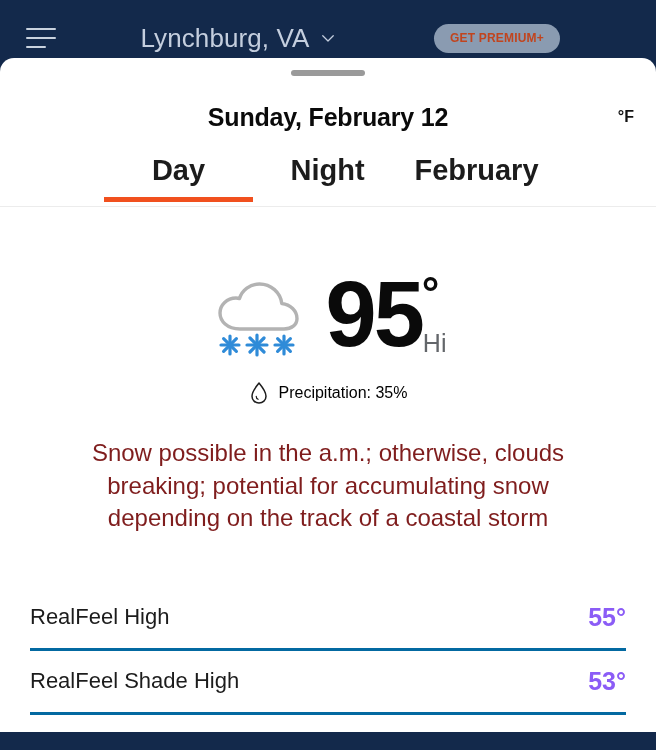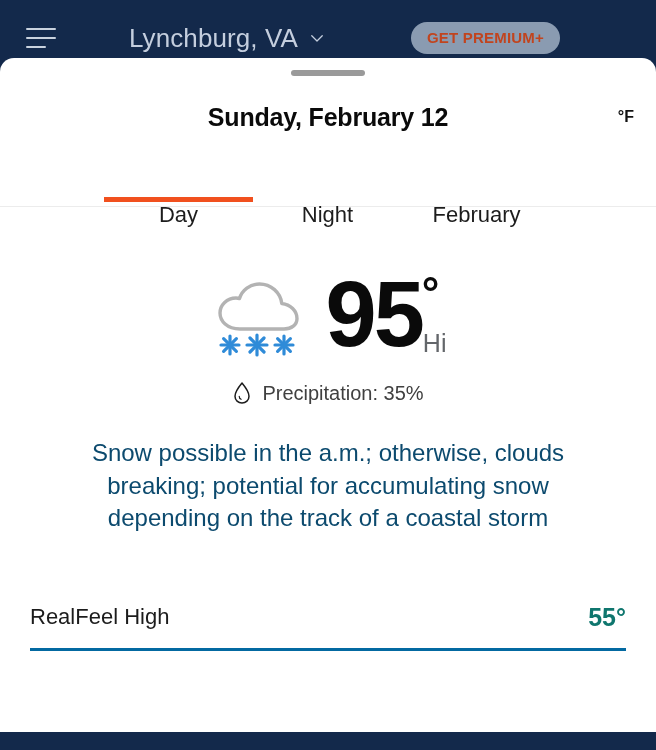--- a/index.html
+++ b/index.html
@@ -78,21 +78,21 @@
     width: 18px;
     height: 18px;
     flex: 0 0 auto;
     display: block;
   }
 
   .premium-btn {
     flex: 0 0 auto;
     background: #8a9bb1;
     color: #c1441e;
-    font-size: 15px;
+    font-size: 12px;
     font-weight: 700;
     letter-spacing: 0.2px;
     padding: 7px 16px 8px;
     border-radius: 18px;
     border: none;
     white-space: nowrap;
     cursor: pointer;
     font-family: "Liberation Sans", sans-serif;
   }
 
@@ -163,24 +163,23 @@
     display: flex;
     align-items: flex-start;
     justify-content: center;
     padding-top: 6px;
     cursor: pointer;
     background: none;
     border: none;
     font-family: "Liberation Sans", sans-serif;
   }
   .tab-label {
-    font-size: 22px;
+    font-size: 29px;
     color: #1c1c1c;
-    font-weight: 400;
-    margin-top: 48px;
+    font-weight: 700;
   }
   .tab .underline {
     position: absolute;
     left: 0; right: 0;
     bottom: 0;
     height: 5px;
     background: transparent;
   }
   .tab.active .underline { background: #f1501e; }
 
@@ -246,32 +245,32 @@
   
   .precip-row {
     margin-top: 20px;
     display: flex;
     align-items: center;
     justify-content: center;
     gap: 10px;
   }
   .precip-icon { width: 20px; height: 24px; flex: 0 0 auto; display:block; }
   .precip-text {
-    font-size: 20px;
-    color: #404040;
+    font-size: 16px;
+    color: #000000;
   }
 
   
   .description {
     margin: 32px auto 0;
     width: 520px;
     text-align: center;
     font-size: 24px;
     line-height: 1.36;
-    color: #0c4a6e;
+    color: #7f1d1d;
     font-weight: 400;
   }
 
   
   .details {
     margin-top: 52px;
     padding: 0 30px;
   }
   .detail-row {
     height: 64px;
@@ -281,21 +280,21 @@
     border-bottom: 3px solid #0369a1;
   }
   .detail-label {
     font-size: 22px;
     color: #1c1c1c;
     font-weight: 400;
   }
   .detail-value {
     font-size: 25px;
     font-weight: 700;
-    color: #0f766e;
+    color: #8b5cf6;
   }
 </style>
 </head>
 <body>
 
 <div id="app">
 
   <div class="header">
 
     <div class="hamburger">
@@ -390,16 +389,20 @@
       <span class="precip-text">Precipitation: 35%</span>
     </div>
 
     <div class="description">Snow possible in the a.m.; otherwise, clouds breaking; potential for accumulating snow depending on the track of a coastal storm</div>
 
     <div class="details">
       <div class="detail-row">
         <span class="detail-label">RealFeel High</span>
         <span class="detail-value">55°</span>
       </div>
+      <div class="detail-row">
+        <span class="detail-label">RealFeel Shade High</span>
+        <span class="detail-value">53°</span>
+      </div>
     </div>
 
   </div>
 </div>
 
 </body></html>

